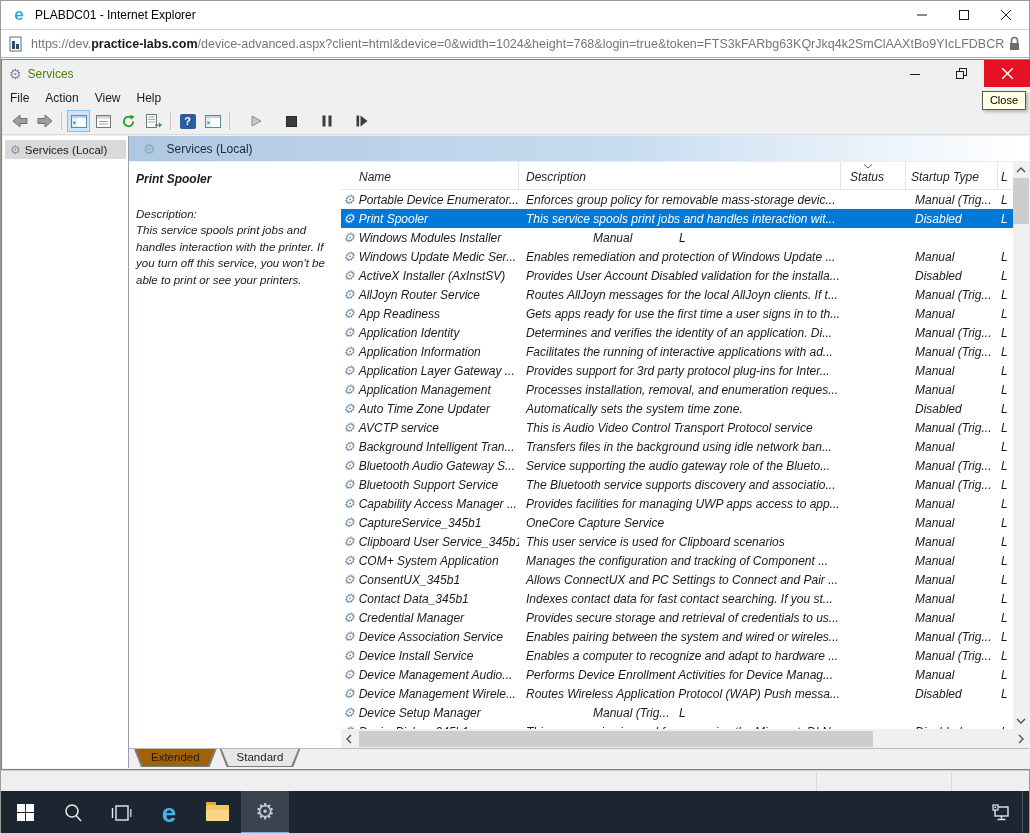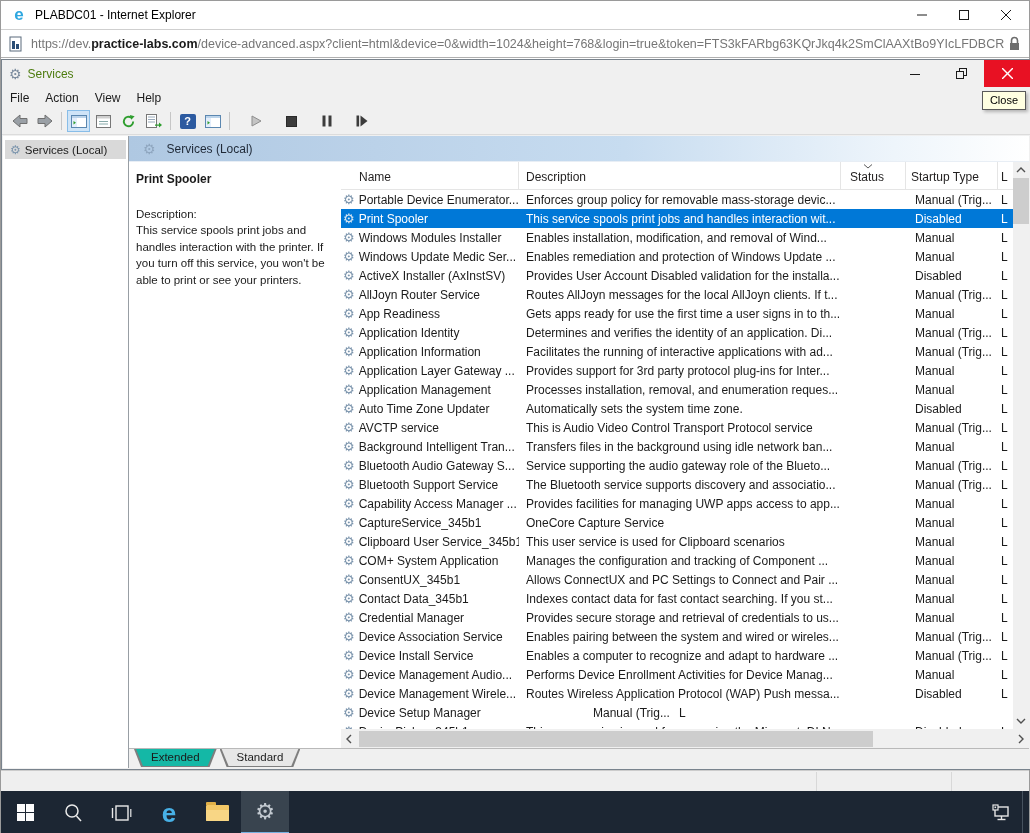--- a/index.html
+++ b/index.html
@@ -52,21 +52,21 @@
   .tree-item .gear-sm { margin:0 4px 0 5px; font-size:12px; color:#7c95ad; line-height:12px; }
 
   
   .right-panel { flex:1; display:flex; flex-direction:column; background:#fff; min-width:0; }
   .banner { height:26px; flex:0 0 26px; display:flex; align-items:center;
             background:linear-gradient(to right,#afc8e2 0%,#c7dcf0 55%,#eef5fb 85%,#ffffff 100%);
             border-bottom:1px solid #e8eef5; }
   .banner .gear-md { margin-left:14px; font-size:14px; color:#8fa6bf; line-height:14px; }
   .banner-title { margin-left:11px; font-size:12px; color:#1f2937; }
 
-  .content { flex:1; display:flex; min-height:0; }
+  .content { flex:1; display:flex; min-height:0;font-style:italic; }
   .desc-panel { width:212px; flex:0 0 212px; padding:9px 10px 0 7px; font-size:11.5px; line-height:16.5px; }
   .desc-title { font-weight:bold; font-size:12px; margin-bottom:18px; }
 
   .list-wrap { flex:1; display:flex; flex-direction:column; min-width:0; }
   .list-main { flex:1; display:flex; min-height:0; }
   .list-cols { flex:1; display:flex; flex-direction:column; min-width:0; overflow:hidden; }
 
   .list-header { height:28px; flex:0 0 28px; display:flex; border-bottom:1px solid #e5e5e5; background:#fff; }
   .hcell { position:relative; font-size:12px; color:#211f1f; border-right:1px solid #e5e5e5; display:flex; align-items:flex-end; padding-bottom:5px; overflow:hidden; white-space:nowrap; }
   .c-name    { width:178px; flex:0 0 178px; }
@@ -100,21 +100,21 @@
   .vscroll .sb-thumb { position:absolute; top:0; left:0; width:16px; height:46px; background:#cdcdcd; }
   .hscroll { height:19px; flex:0 0 19px; background:#f0f0f0; display:flex; align-items:center; position:relative; }
   .hscroll .sb-arrow { width:16px; height:16px; display:flex; align-items:center; justify-content:center; }
   .hscroll .sb-arrow.right { position:absolute; right:0; }
   .hscroll .sb-thumb { position:absolute; left:18px; width:514px; height:16px; background:#cdcdcd; }
   .sb-arrow svg { stroke:#505050; stroke-width:1.4; fill:none; }
 
   
   .tabs-row { height:20px; flex:0 0 20px; background:#f0f0f0; border-top:1px solid #b9b9b9; display:flex; padding-left:5px; }
   .tab-outer { height:18px; margin-right:3px; background:#7e7e7e; clip-path:polygon(0 0,100% 0,calc(100% - 7px) 100%,7px 100%); padding:0; }
-  .tab-inner { height:17px; margin:0 1px; background:#14b8a6; clip-path:polygon(1px 0,calc(100% - 1px) 0,calc(100% - 8px) 100%,8px 100%); font-size:11.5px; line-height:16px; padding:0 16px; }
+  .tab-inner { height:17px; margin:0 1px; background:#a16207; clip-path:polygon(1px 0,calc(100% - 1px) 0,calc(100% - 8px) 100%,8px 100%); font-size:11.5px; line-height:16px; padding:0 16px; }
   .tab-outer.inactive .tab-inner { background:#e7e7e7; }
 
   
   .status-strip { position:absolute; top:769px; left:0; right:0; height:21px; background:#efefef; border-top:1px solid #cccccc; }
   .strip-div { position:absolute; top:1px; bottom:0; width:1px; background:#d8d8d8; }
 
   .taskbar { position:absolute; top:790px; left:0; right:0; height:43px; background:#1c2633; display:flex; align-items:stretch; }
   .tb-btn { width:48px; display:flex; align-items:center; justify-content:center; }
   .tb-btn.active-app { background:#39444f; border-bottom:2px solid #76b0e0; }
   .tb-ie-e { font-size:26px; font-weight:bold; color:#47b0e6; line-height:26px; }
@@ -352,21 +352,20 @@
                       <span class="cell c-desc">This service spools print jobs and handles interaction wit...</span>
                       <span class="cell c-status"></span>
                       <span class="cell c-startup">Disabled</span>
                       <span class="cell c-logon">L</span>
                     </div>
                     <div class="svc-row">
                       <span class="cell c-name">
                         <span class="gear-icon">⚙</span>
                         <span>Windows Modules Installer</span>
                       </span>
-                      <span class="cell c-desc">Enables installation, modification, and removal of Wind...</span>
                       <span class="cell c-status"></span>
                       <span class="cell c-startup">Manual</span>
                       <span class="cell c-logon">L</span>
                     </div>
                     <div class="svc-row">
                       <span class="cell c-name">
                         <span class="gear-icon">⚙</span>
                         <span>Windows Update Medic Ser...</span>
                       </span>
                       <span class="cell c-desc">Enables remediation and protection of Windows Update ...</span>

